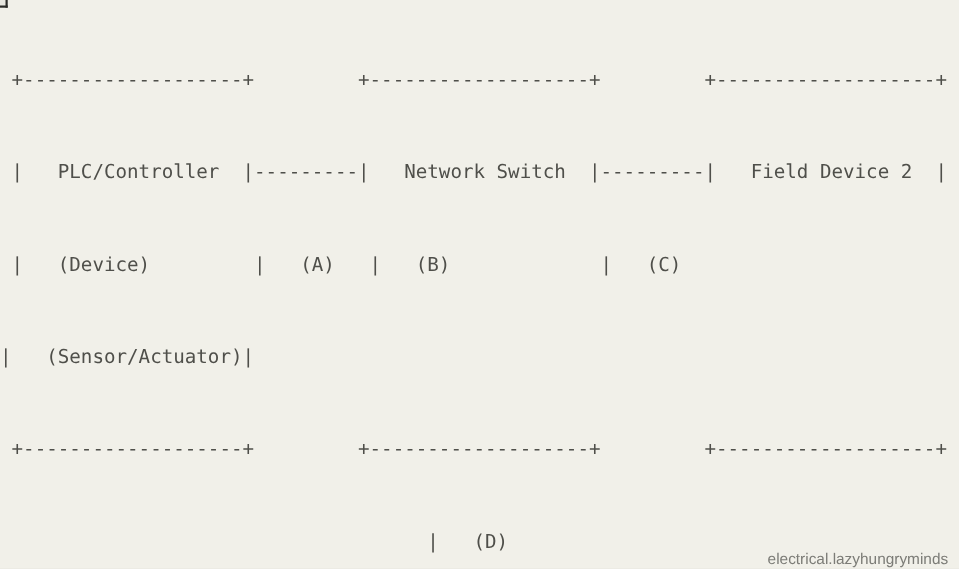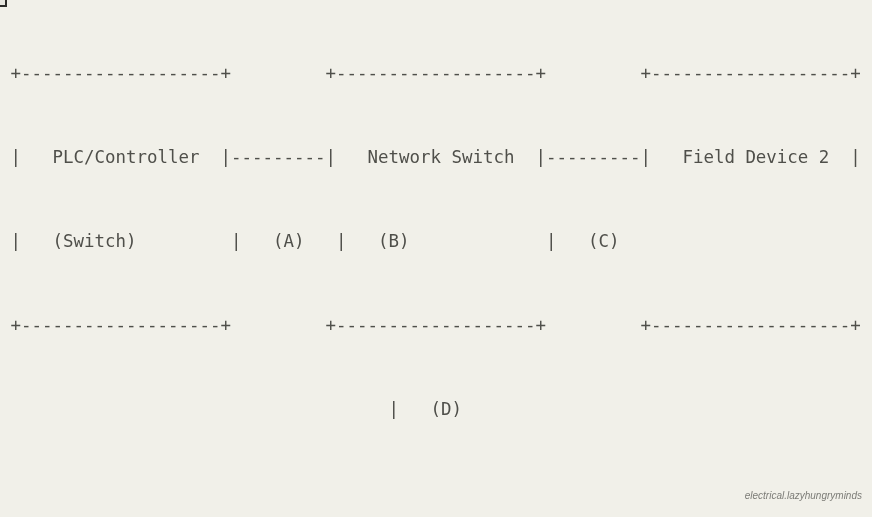--- a/index.html
+++ b/index.html
@@ -25,25 +25,24 @@
     letter-spacing: 0;
   }
   .ascii .ln {
     height: 28px;
     white-space: pre;
   }
 
   .watermark {
     position: absolute;
     right: 10px;
-    bottom: 16px;
+    bottom: 1px;
     font-family: "Liberation Sans", "DejaVu Sans", sans-serif;
-    font-size: 10px;
+    font-size: 14px;
     color: var(--wm, #7c7c77);
-    font-style: italic;
   }
 
   .corner-mark {
     position: absolute;
     left: 0;
     top: 0;
     width: 5px;
     height: 5px;
     background: #e8e7e0;
     border-right: 2px solid #2c2c29;
@@ -53,21 +52,22 @@
 </head>
 <body>
 
 <div class="screen">
 
   <div class="corner-mark"></div>
 
   <div class="ascii">
     <div class="ln"> +-------------------+         +-------------------+         +-------------------+</div>
     <div class="ln"> |   PLC/Controller  |---------|   Network Switch  |---------|   Field Device 2  |</div>
-    <div class="ln"> |   (Switch)         |   (A)   |   (B)             |   (C)</div>
+    <div class="ln"> |   (Device)         |   (A)   |   (B)             |   (C)</div>
+    <div class="ln">|   (Sensor/Actuator)|</div>
     <div class="ln"> +-------------------+         +-------------------+         +-------------------+</div>
     <div class="ln">                                     |   (D)</div>
     
     
     
     
     
     
     
     

